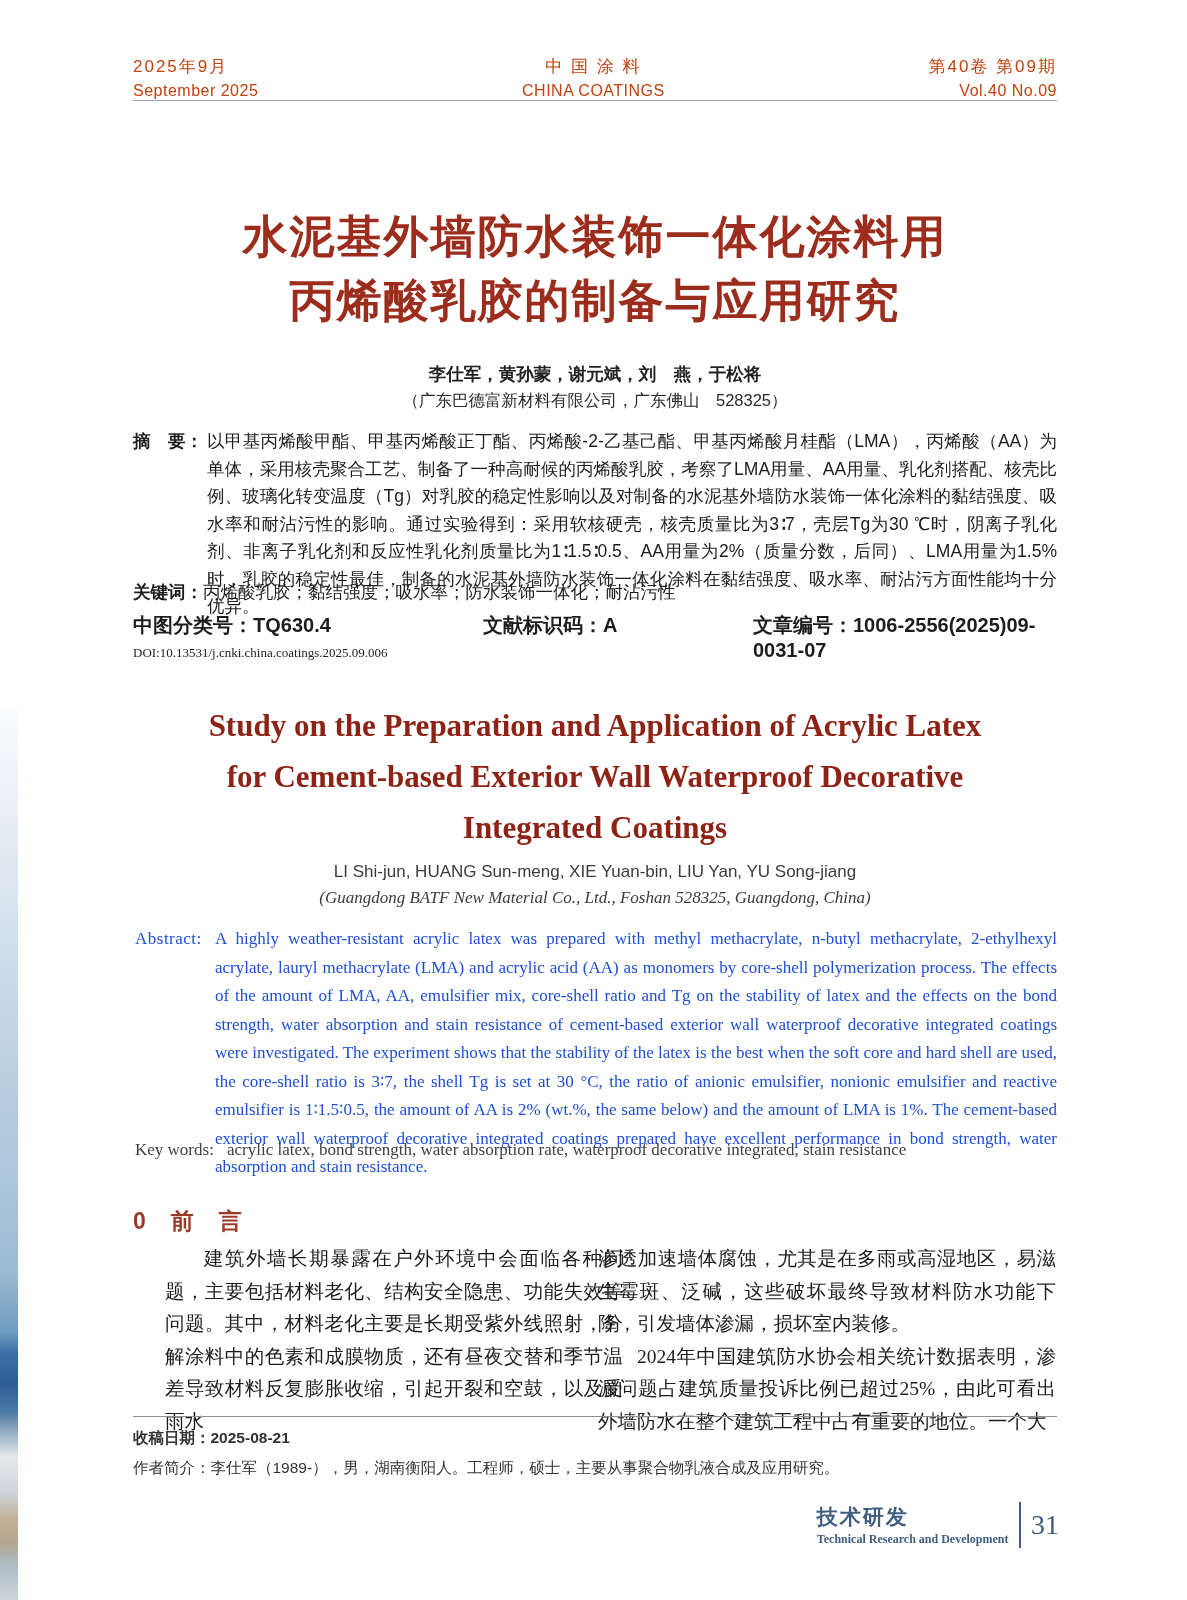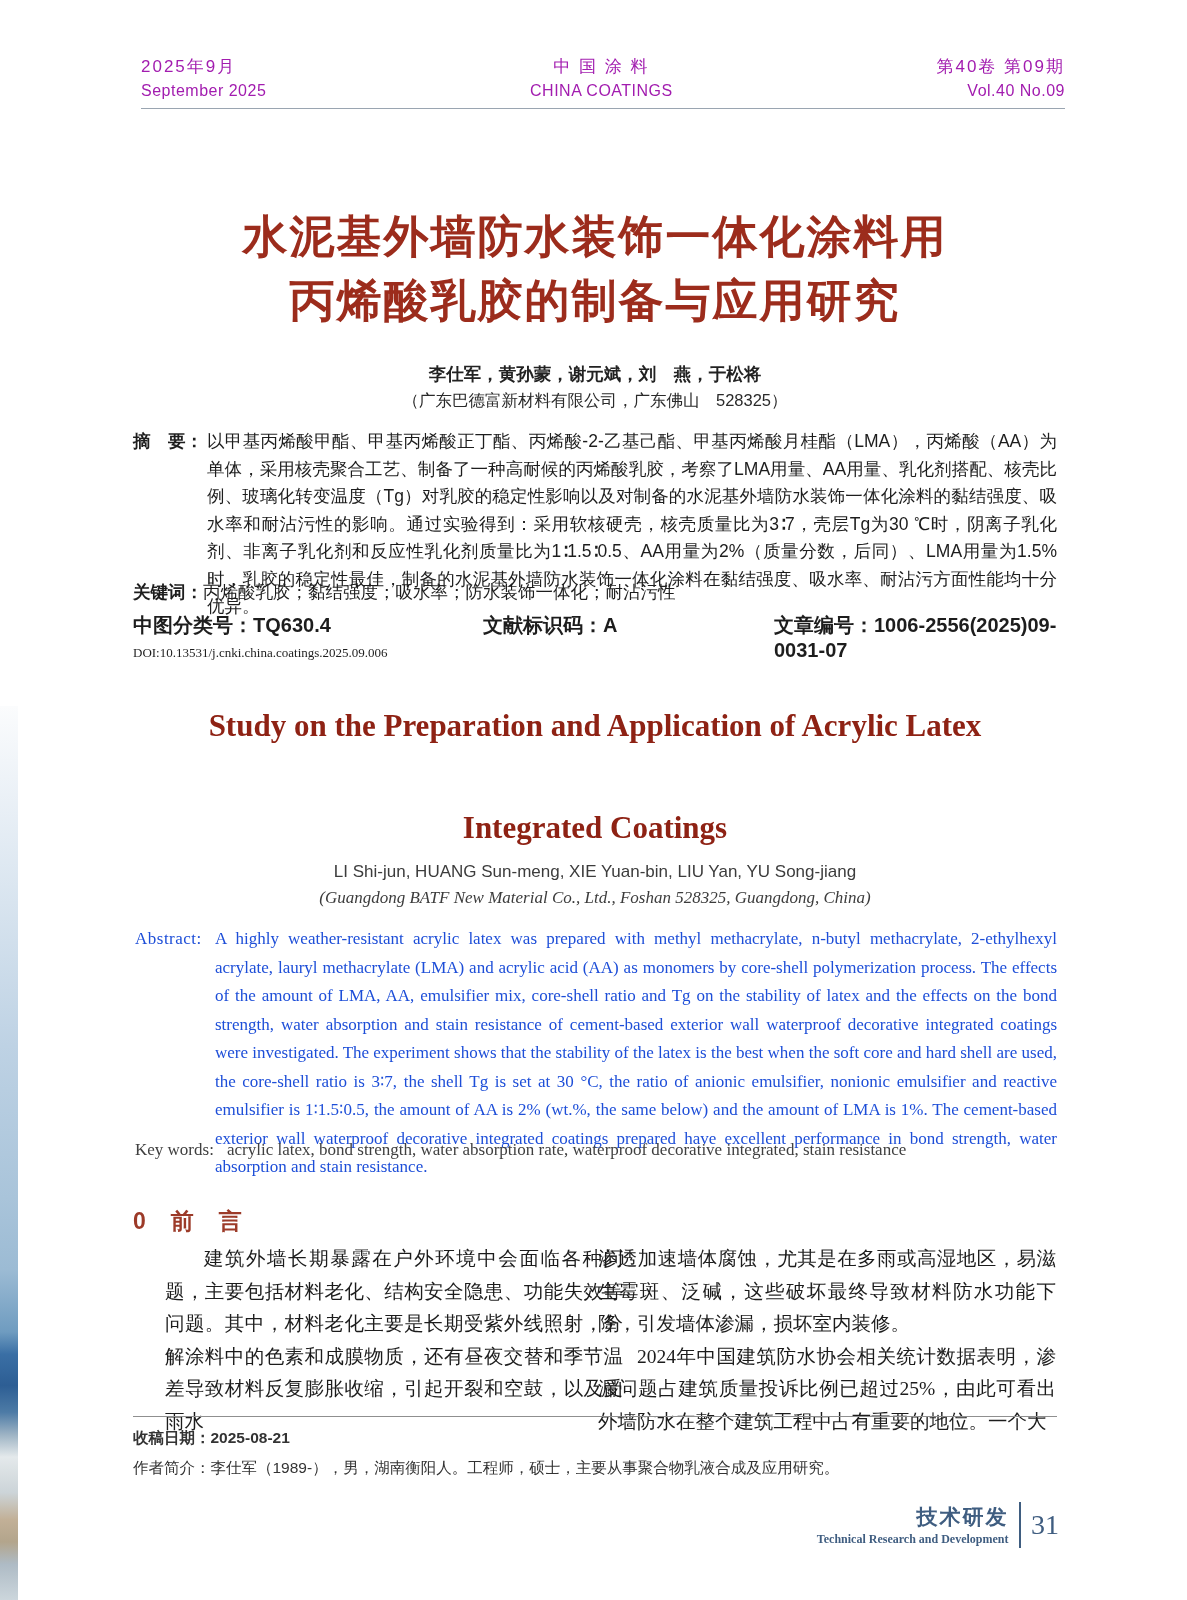--- a/index.html
+++ b/index.html
@@ -9,23 +9,22 @@
     margin:0 auto;
     background:#ffffff;
     font-family:"Liberation Sans",sans-serif;
     color:#222;
     overflow:hidden;
   }
   
   .journal-header{
     position:absolute;left:133px;top:55px;width:924px;
     display:flex;justify-content:space-between;align-items:flex-end;
-    padding-bottom:8px;border-bottom:1.5px solid #9aa5b1;
-    color:#a21caf;
-    margin-left:8px;
+    padding-bottom:0;border-bottom:1.5px solid #9aa5b1;
+    color:#c2410c;
   }
   .jh-col{display:flex;flex-direction:column;gap:4px;}
   .jh-left{text-align:left;}
   .jh-center{text-align:center;}
   .jh-right{text-align:right;}
   .jh-zh{font-size:17px;letter-spacing:2px;}
   .jh-en{font-size:16px;letter-spacing:0.5px;}
   
   .title-zh{
     position:absolute;left:133px;top:205px;width:924px;
@@ -51,21 +50,21 @@
     position:absolute;left:133px;top:580px;width:924px;
     font-size:17.5px;color:#1d1d1d;
   }
   .keywords-zh .lbl{font-weight:bold;}
   .meta-row{
     position:absolute;left:133px;top:612px;width:924px;height:24px;
     font-size:20px;font-weight:600;color:#1d1d1d;
   }
   .meta-row .m1{position:absolute;left:0;}
   .meta-row .m2{position:absolute;left:350px;}
-  .meta-row .m3{position:absolute;left:620px;margin-left:21px;}
+  .meta-row .m3{position:absolute;left:620px;}
   .doi-line{
     position:absolute;left:133px;top:645px;width:924px;
     font-family:"Liberation Serif",serif;font-size:13px;color:#1d1d1d;
   }
   
   .title-en{
     position:absolute;left:100px;top:700px;width:990px;
     text-align:center;font-family:"Liberation Serif",serif;
     font-weight:bold;font-size:31px;line-height:51px;color:#8e2214;
   }
@@ -116,21 +115,21 @@
   }
   .footnote-bio{
     position:absolute;left:133px;top:1458px;width:924px;
     font-size:15.5px;color:#333;
   }
   
   .page-footer{
     position:absolute;right:128px;top:1502px;
     display:flex;align-items:center;gap:10px;color:#3f5d80;
   }
-  .pf-labels{display:flex;flex-direction:column;align-items:flex-end;gap:1px;}
+  .pf-labels{display:flex;flex-direction:column;gap:1px;}
   .pf-zh{font-size:21px;font-weight:bold;letter-spacing:2px;}
   .pf-en{font-family:"Liberation Serif",serif;font-weight:bold;font-size:12px;}
   .pf-divider{width:2.5px;height:46px;background:#3f5d80;}
   .pf-page{font-family:"Liberation Serif",serif;font-size:28px;}
   
   .edge-photo{
     position:absolute;left:0;top:706px;width:18px;height:894px;
     background:linear-gradient(to bottom,
       #fbfcfd 0%, #eef3f8 8%, #d8e4ef 22%, #bed2e4 38%,
       #a9c4da 55%, #9cbbd4 63%, #6f9cc0 70%, #3a6fa5 72.5%,
@@ -179,21 +178,21 @@
 
   <div class="meta-row">
     <span class="m1">中图分类号：TQ630.4</span>
     <span class="m2">文献标识码：A</span>
     <span class="m3">文章编号：1006-2556(2025)09-0031-07</span>
   </div>
   <div class="doi-line">DOI:10.13531/j.cnki.china.coatings.2025.09.006</div>
 
   <h2 class="title-en" style="margin:0;">
     <span>Study on the Preparation and Application of Acrylic Latex</span><br>
-    <br>
+    <span>for Cement-based Exterior Wall Waterproof Decorative</span><br>
     <span>Integrated Coatings</span>
   </h2>
 
   <div class="authors-en">LI Shi-jun, HUANG Sun-meng, XIE Yuan-bin, LIU Yan, YU Song-jiang</div>
   <div class="affiliation-en">(Guangdong BATF New Material Co., Ltd., Foshan 528325, Guangdong, China)</div>
 
   <div class="abstract-en">
     <span class="lbl">Abstract:</span>
     <div class="txt">A highly weather-resistant acrylic latex was prepared with methyl methacrylate, n-butyl methacrylate, 2-ethylhexyl acrylate, lauryl methacrylate (LMA) and acrylic acid (AA) as monomers by core-shell polymerization process. The effects of the amount of LMA, AA, emulsifier mix, core-shell ratio and Tg on the stability of latex and the effects on the bond strength, water absorption and stain resistance of cement-based exterior wall waterproof decorative integrated coatings were investigated. The experiment shows that the stability of the latex is the best when the soft core and hard shell are used, the core-shell ratio is 3∶7, the shell Tg is set at 30 °C, the ratio of anionic emulsifier, nonionic emulsifier and reactive emulsifier is 1∶1.5∶0.5, the amount of AA is 2% (wt.%, the same below) and the amount of LMA is 1%. The cement-based exterior wall waterproof decorative integrated coatings prepared have excellent performance in bond strength, water absorption and stain resistance.</div>
   </div>

